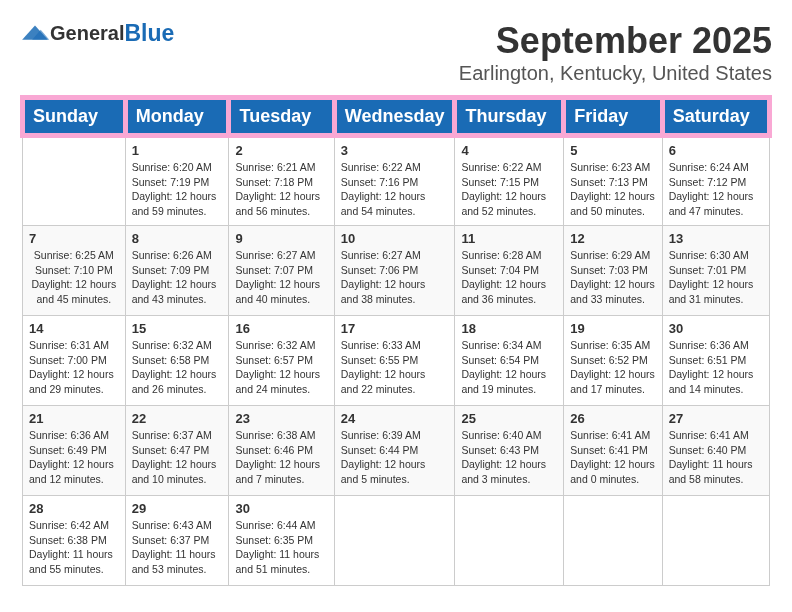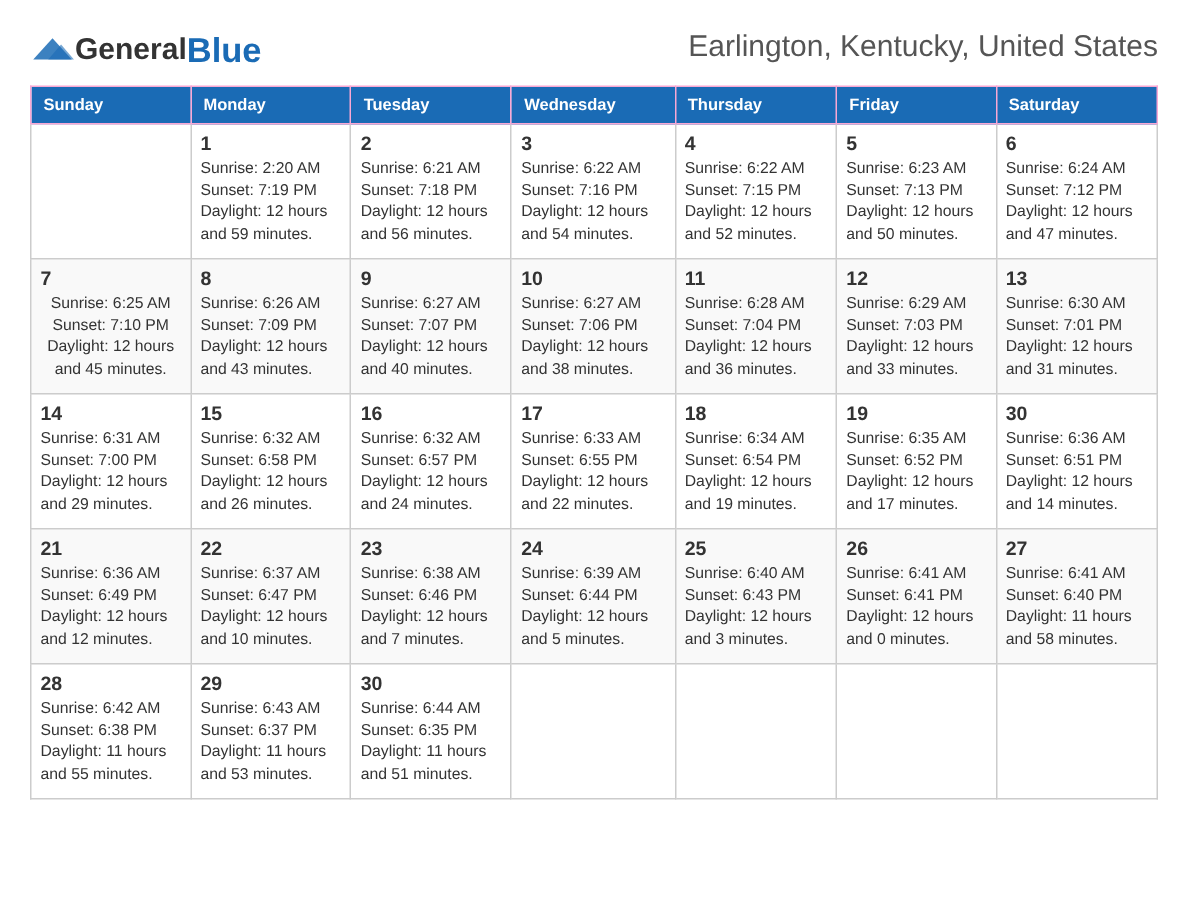--- a/index.html
+++ b/index.html
@@ -48,23 +48,23 @@
     table {
       width: 100%;
       border-collapse: collapse;
       border: 1px solid #ccc;
     }
     thead tr th {
       background-color: #1a6bb5;
       color: #fff;
       text-align: left;
       padding: 6px 8px;
-      font-size: 11px;
+      font-size: 18px;
       font-weight: bold;
-      border: 1px solid #f9a8d4;
+      border: 5px solid #f9a8d4;
     }
     tbody tr td {
       vertical-align: top;
       padding: 5px 6px;
       border: 1px solid #ccc;
       font-size: 11px;
       color: #333;
       width: 113px;
       min-height: 80px;
       height: 90px;
@@ -98,20 +98,21 @@
     <div class="logo-row">
       <svg class="logo-icon" viewBox="0 0 40 28" xmlns="http://www.w3.org/2000/svg">
         <polygon points="20,2 38,22 2,22" fill="#1a6bb5" opacity="0.85"></polygon>
         <polygon points="28,8 40,22 16,22" fill="#1a6bb5" opacity="0.6"></polygon>
       </svg>
       <span style="font-size:20px;font-weight:bold;color:#333;">General</span>
       <span style="font-size:23px;font-weight:bold;color:#1a6bb5;">Blue</span>
     </div>
   </div>
   <div class="title-area">
+    <div class="month-title">September 2025</div>
     <div class="location-title">Earlington, Kentucky, United States</div>
   </div>
 </div>
 
 <div class="calendar-wrapper">
   <table>
     <thead>
       <tr>
       <th>Sunday</th>
           <th>Monday</th>
@@ -120,21 +121,21 @@
           <th>Thursday</th>
           <th>Friday</th>
           <th>Saturday</th>
         </tr>
     </thead>
     <tbody id="calendar-body">
     <tr>
           <td class="empty-cell"></td>
           <td>
             <span class="day-number">1</span>
-            <div class="day-info" style="white-space: pre-line;">Sunrise: 2:20 AM
+            <div class="day-info" style="white-space: pre-line;">Sunrise: 6:20 AM
 Sunset: 7:19 PM
 Daylight: 12 hours
 and 59 minutes.</div>
           </td>
           <td>
             <span class="day-number">2</span>
             <div class="day-info" style="white-space: pre-line;">Sunrise: 6:21 AM
 Sunset: 7:18 PM
 Daylight: 12 hours
 and 56 minutes.</div>

